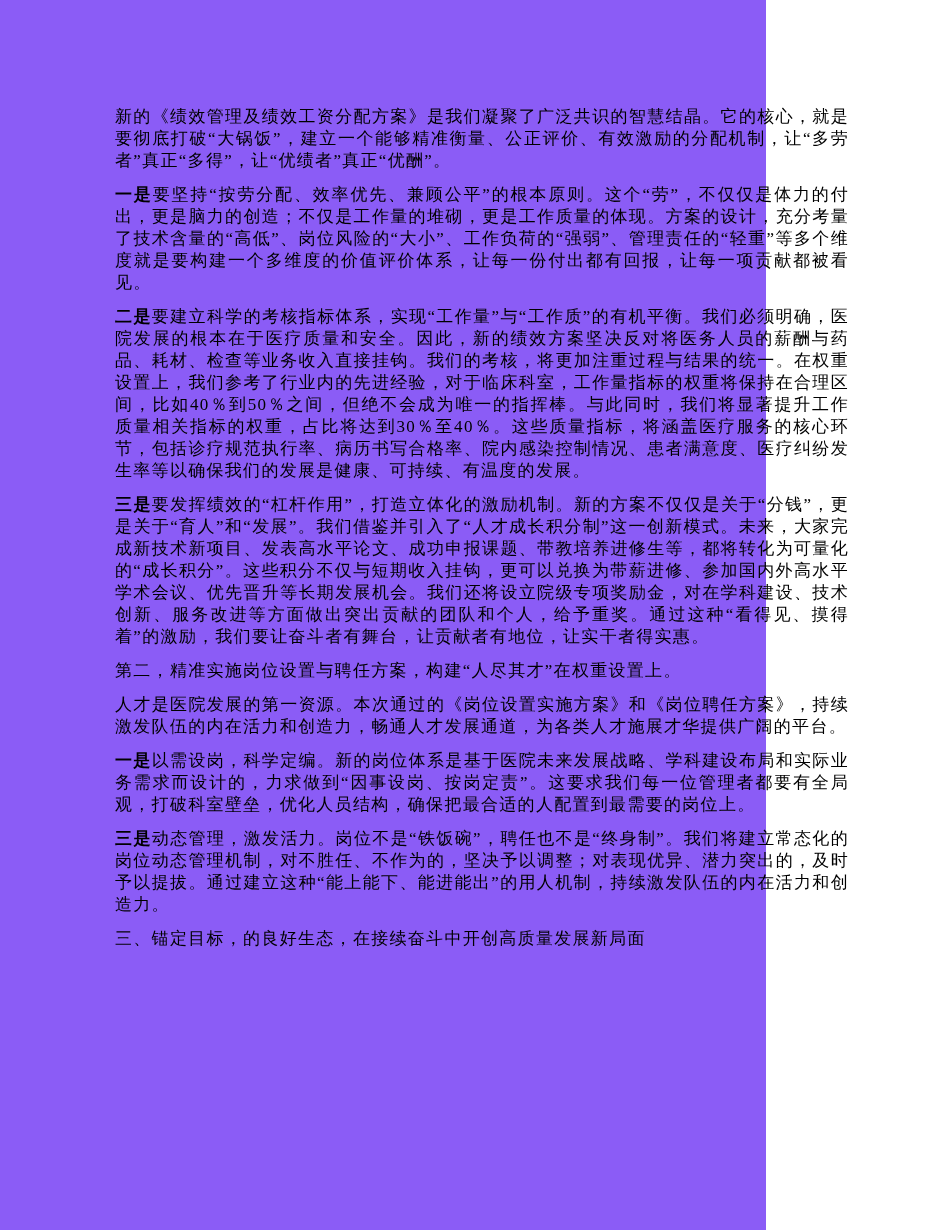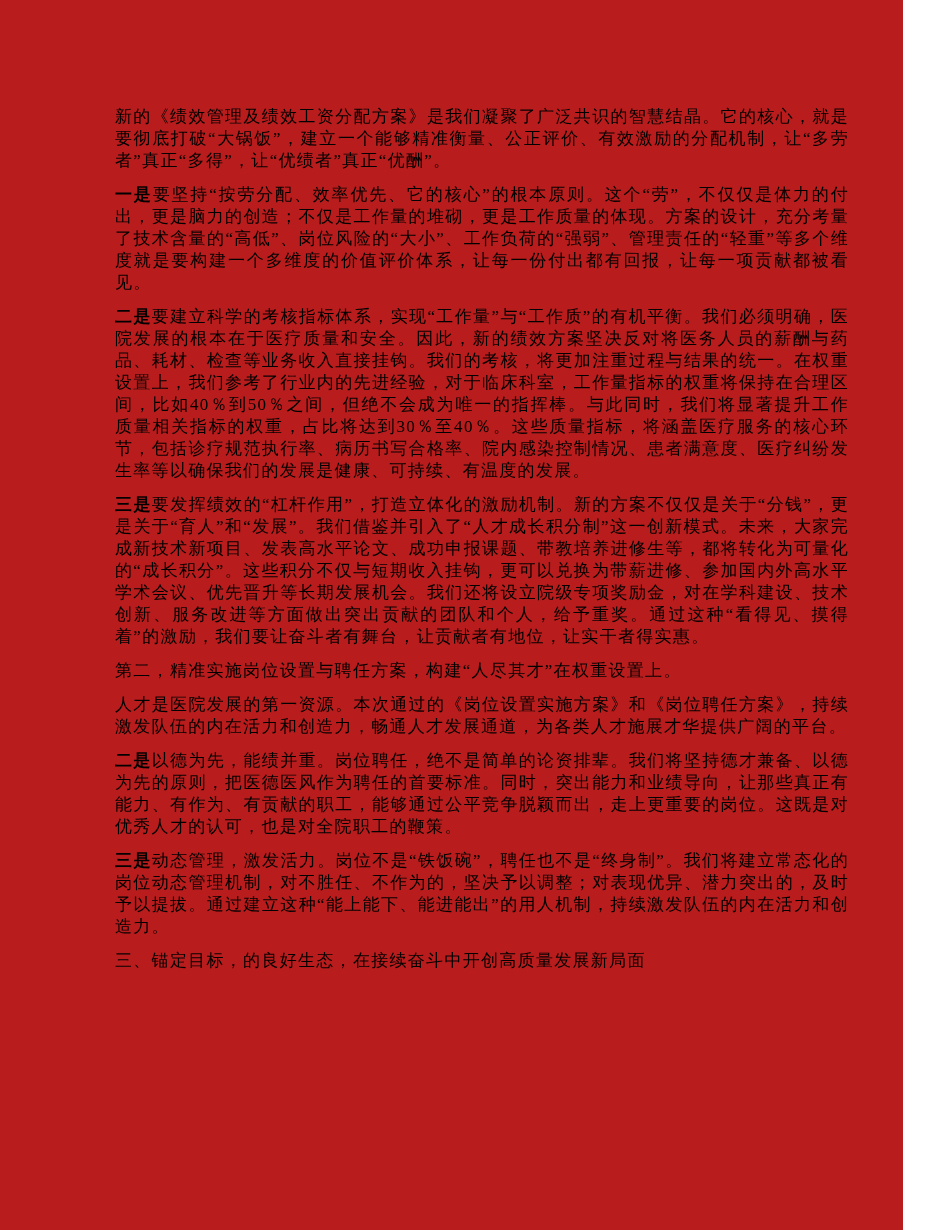--- a/index.html
+++ b/index.html
@@ -8,23 +8,23 @@
     background: #ffffff;
   }
   body {
     width: 950px;
     height: 1230px;
     overflow: hidden;
     font-family: "Liberation Serif", "DejaVu Serif", serif;
   }
   .page {
     position: relative;
-    width: 903px;
+    width: 766px;
     height: 1230px;
-    background: #b91c1c;
+    background: #8b5cf6;
   }
   .doc-body {
     position: absolute;
     left: 115px;
     top: 106px;
     width: 734px;
     color: #000000;
   }
   p.para {
     margin: 0 0 12px 0;
@@ -39,31 +39,31 @@
   }
 </style>
 </head>
 <body>
 
 <div class="page">
   <div class="doc-body">
 
     <p class="para"><strong class="lead"></strong><span>新的《绩效管理及绩效工资分配方案》是我们凝聚了广泛共识的智慧结晶。它的核心，就是要彻底打破“大锅饭”，建立一个能够精准衡量、公正评价、有效激励的分配机制，让“多劳者”真正“多得”，让“优绩者”真正“优酬”。</span></p>
 
-    <p class="para"><strong class="lead">一是</strong><span>要坚持“按劳分配、效率优先、它的核心”的根本原则。这个“劳”，不仅仅是体力的付出，更是脑力的创造；不仅是工作量的堆砌，更是工作质量的体现。方案的设计，充分考量了技术含量的“高低”、岗位风险的“大小”、工作负荷的“强弱”、管理责任的“轻重”等多个维度就是要构建一个多维度的价值评价体系，让每一份付出都有回报，让每一项贡献都被看见。</span></p>
+    <p class="para"><strong class="lead">一是</strong><span>要坚持“按劳分配、效率优先、兼顾公平”的根本原则。这个“劳”，不仅仅是体力的付出，更是脑力的创造；不仅是工作量的堆砌，更是工作质量的体现。方案的设计，充分考量了技术含量的“高低”、岗位风险的“大小”、工作负荷的“强弱”、管理责任的“轻重”等多个维度就是要构建一个多维度的价值评价体系，让每一份付出都有回报，让每一项贡献都被看见。</span></p>
 
     <p class="para"><strong class="lead">二是</strong><span>要建立科学的考核指标体系，实现“工作量”与“工作质”的有机平衡。我们必须明确，医院发展的根本在于医疗质量和安全。因此，新的绩效方案坚决反对将医务人员的薪酬与药品、耗材、检查等业务收入直接挂钩。我们的考核，将更加注重过程与结果的统一。在权重设置上，我们参考了行业内的先进经验，对于临床科室，工作量指标的权重将保持在合理区间，比如40％到50％之间，但绝不会成为唯一的指挥棒。与此同时，我们将显著提升工作质量相关指标的权重，占比将达到30％至40％。这些质量指标，将涵盖医疗服务的核心环节，包括诊疗规范执行率、病历书写合格率、院内感染控制情况、患者满意度、医疗纠纷发生率等以确保我们的发展是健康、可持续、有温度的发展。</span></p>
 
     <p class="para"><strong class="lead">三是</strong><span>要发挥绩效的“杠杆作用”，打造立体化的激励机制。新的方案不仅仅是关于“分钱”，更是关于“育人”和“发展”。我们借鉴并引入了“人才成长积分制”这一创新模式。未来，大家完成新技术新项目、发表高水平论文、成功申报课题、带教培养进修生等，都将转化为可量化的“成长积分”。这些积分不仅与短期收入挂钩，更可以兑换为带薪进修、参加国内外高水平学术会议、优先晋升等长期发展机会。我们还将设立院级专项奖励金，对在学科建设、技术创新、服务改进等方面做出突出贡献的团队和个人，给予重奖。通过这种“看得见、摸得着”的激励，我们要让奋斗者有舞台，让贡献者有地位，让实干者得实惠。</span></p>
 
     <p class="para"><strong class="lead"></strong><span>第二，精准实施岗位设置与聘任方案，构建“人尽其才”在权重设置上。</span></p>
 
     <p class="para"><strong class="lead"></strong><span>人才是医院发展的第一资源。本次通过的《岗位设置实施方案》和《岗位聘任方案》，持续激发队伍的内在活力和创造力，畅通人才发展通道，为各类人才施展才华提供广阔的平台。</span></p>
 
+    <p class="para"><strong class="lead">一是</strong><span>以需设岗，科学定编。新的岗位体系是基于医院未来发展战略、学科建设布局和实际业务需求而设计的，力求做到“因事设岗、按岗定责”。这要求我们每一位管理者都要有全局观，打破科室壁垒，优化人员结构，确保把最合适的人配置到最需要的岗位上。</span></p>
 
-    <p class="para"><strong class="lead">二是</strong><span>以德为先，能绩并重。岗位聘任，绝不是简单的论资排辈。我们将坚持德才兼备、以德为先的原则，把医德医风作为聘任的首要标准。同时，突出能力和业绩导向，让那些真正有能力、有作为、有贡献的职工，能够通过公平竞争脱颖而出，走上更重要的岗位。这既是对优秀人才的认可，也是对全院职工的鞭策。</span></p>
 
     <p class="para"><strong class="lead">三是</strong><span>动态管理，激发活力。岗位不是“铁饭碗”，聘任也不是“终身制”。我们将建立常态化的岗位动态管理机制，对不胜任、不作为的，坚决予以调整；对表现优异、潜力突出的，及时予以提拔。通过建立这种“能上能下、能进能出”的用人机制，持续激发队伍的内在活力和创造力。</span></p>
 
     <p class="para"><strong class="lead"></strong><span>三、锚定目标，的良好生态，在接续奋斗中开创高质量发展新局面</span></p>
 
   </div>
 </div>
 
 </body></html>

